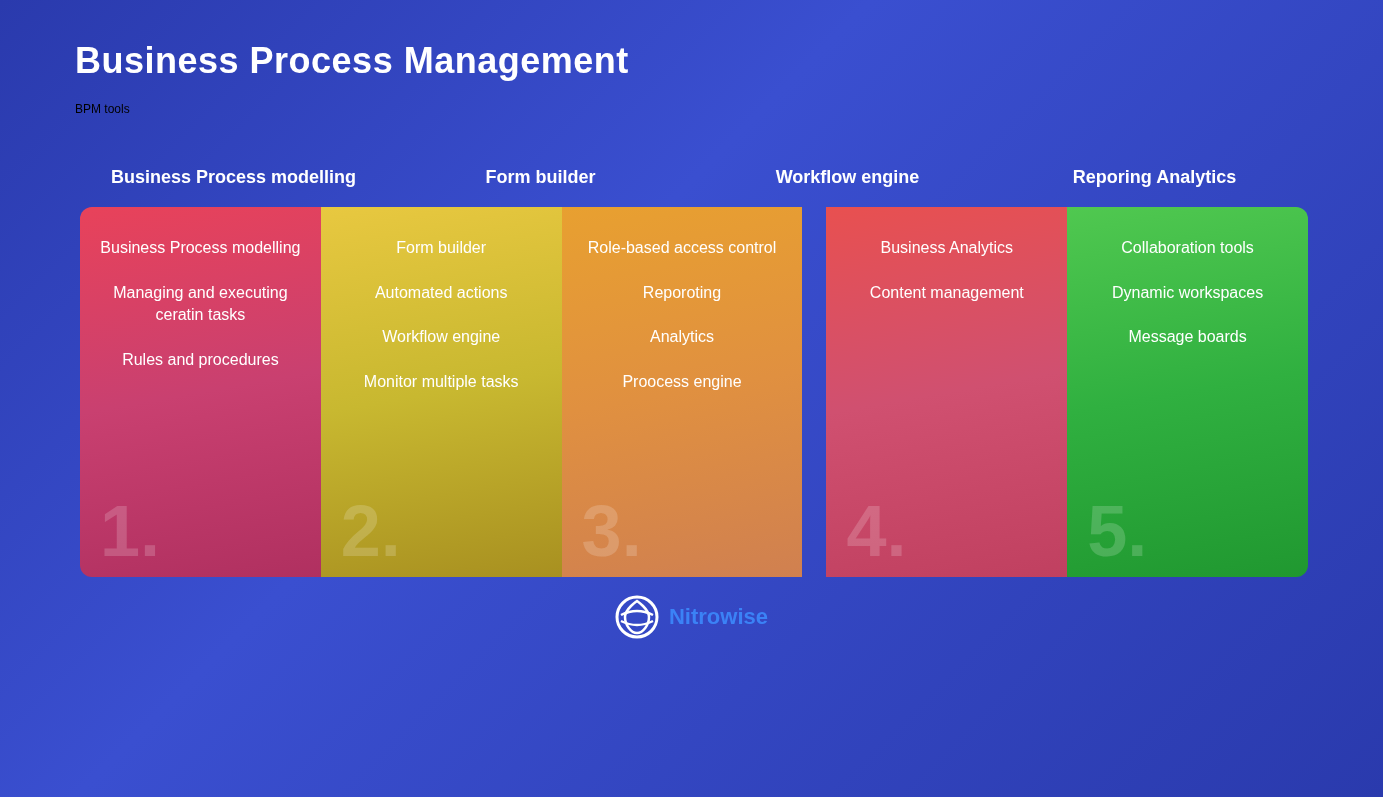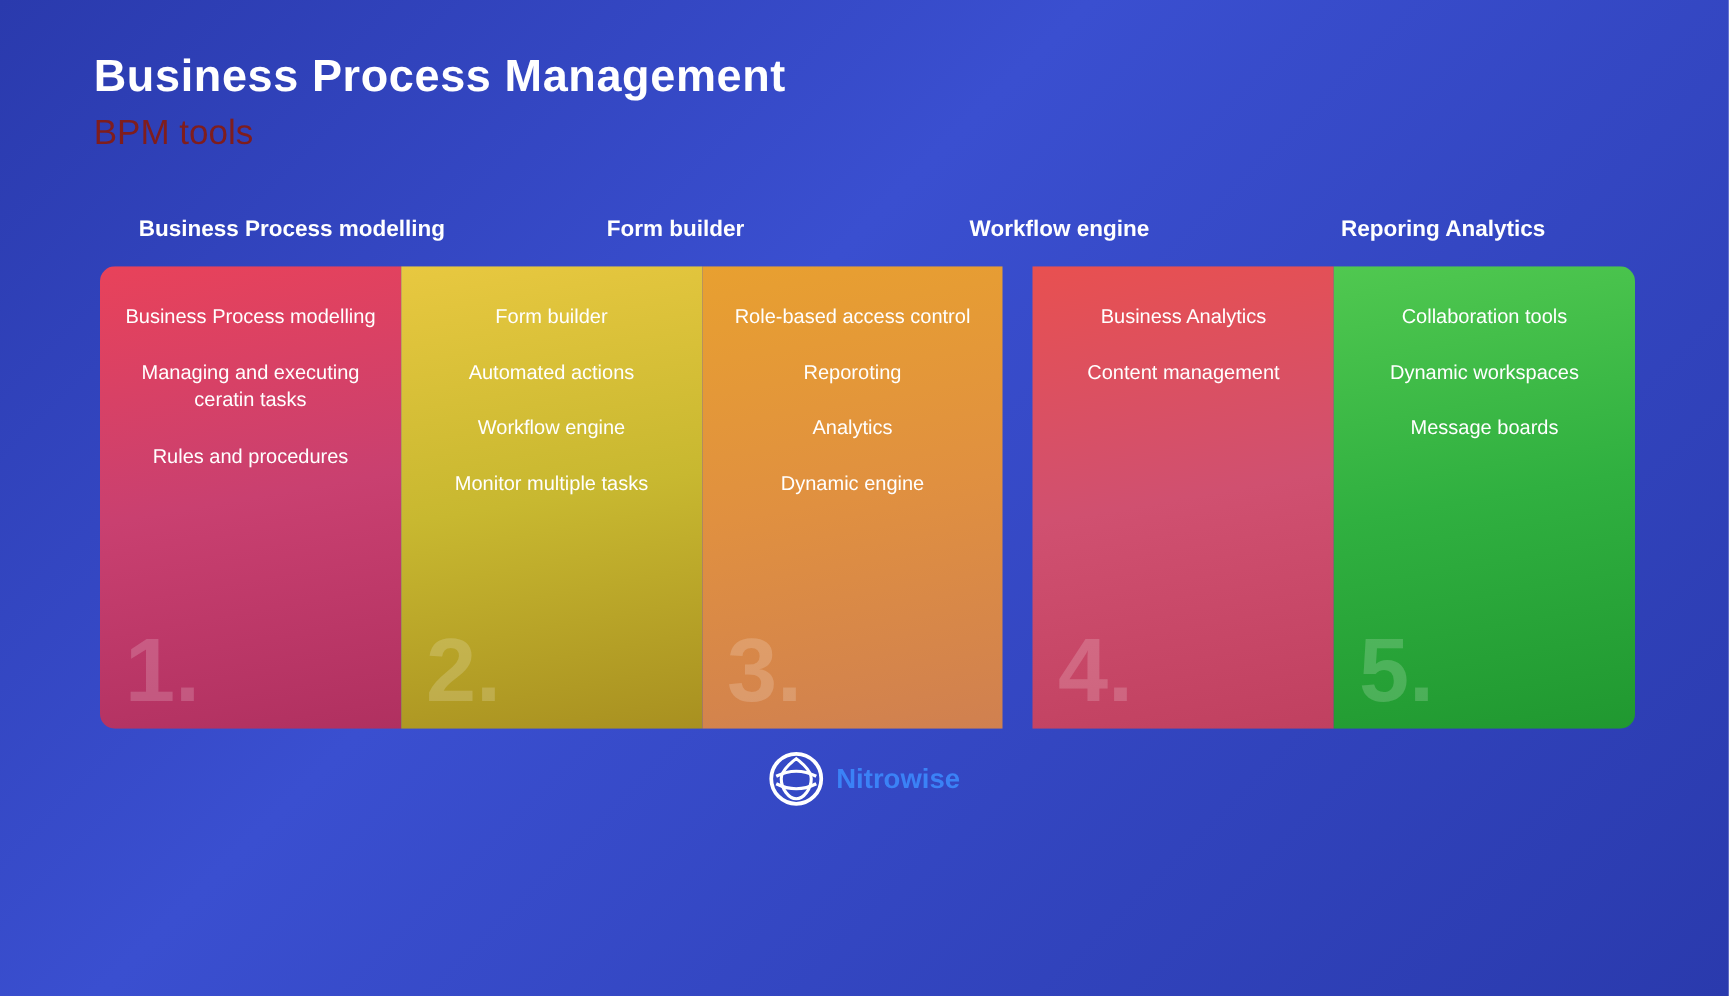--- a/index.html
+++ b/index.html
@@ -14,24 +14,24 @@
     .header {
       padding: 40px 75px 20px 75px;
     }
     .header-title {
       color: #ffffff;
       font-size: 36px;
       font-weight: 800;
       letter-spacing: 0.5px;
     }
     .header-subtitle {
-      color: #7f1d1d;
-      font-size: 28px;
+      color: #000000;
+      font-size: 12px;
       font-weight: 400;
-      margin-top: 8px;
+      margin-top: 20px;
     }
     .columns-section {
       padding: 20px 75px 0 80px;
     }
     .column-headers {
       display: flex;
       gap: 0;
     }
     .col-header {
       flex: 1;
@@ -137,21 +137,21 @@
         <p class="card-item">Form builder</p>
         <p class="card-item">Automated actions</p>
         <p class="card-item">Workflow engine</p>
         <p class="card-item">Monitor multiple tasks</p>
         <div class="card-number">2.</div>
       </div>
       <div class="card card-3">
         <p class="card-item">Role-based access control</p>
         <p class="card-item">Reporoting</p>
         <p class="card-item">Analytics</p>
-        <p class="card-item">Dynamic engine</p>
+        <p class="card-item">Proocess engine</p>
         <div class="card-number">3.</div>
       </div>
       <div class="card card-4">
         <p class="card-item">Business Analytics</p>
         <p class="card-item">Content management</p>
         <div class="card-number">4.</div>
       </div>
       <div class="card card-5">
         <p class="card-item">Collaboration tools</p>
         <p class="card-item">Dynamic workspaces</p>

